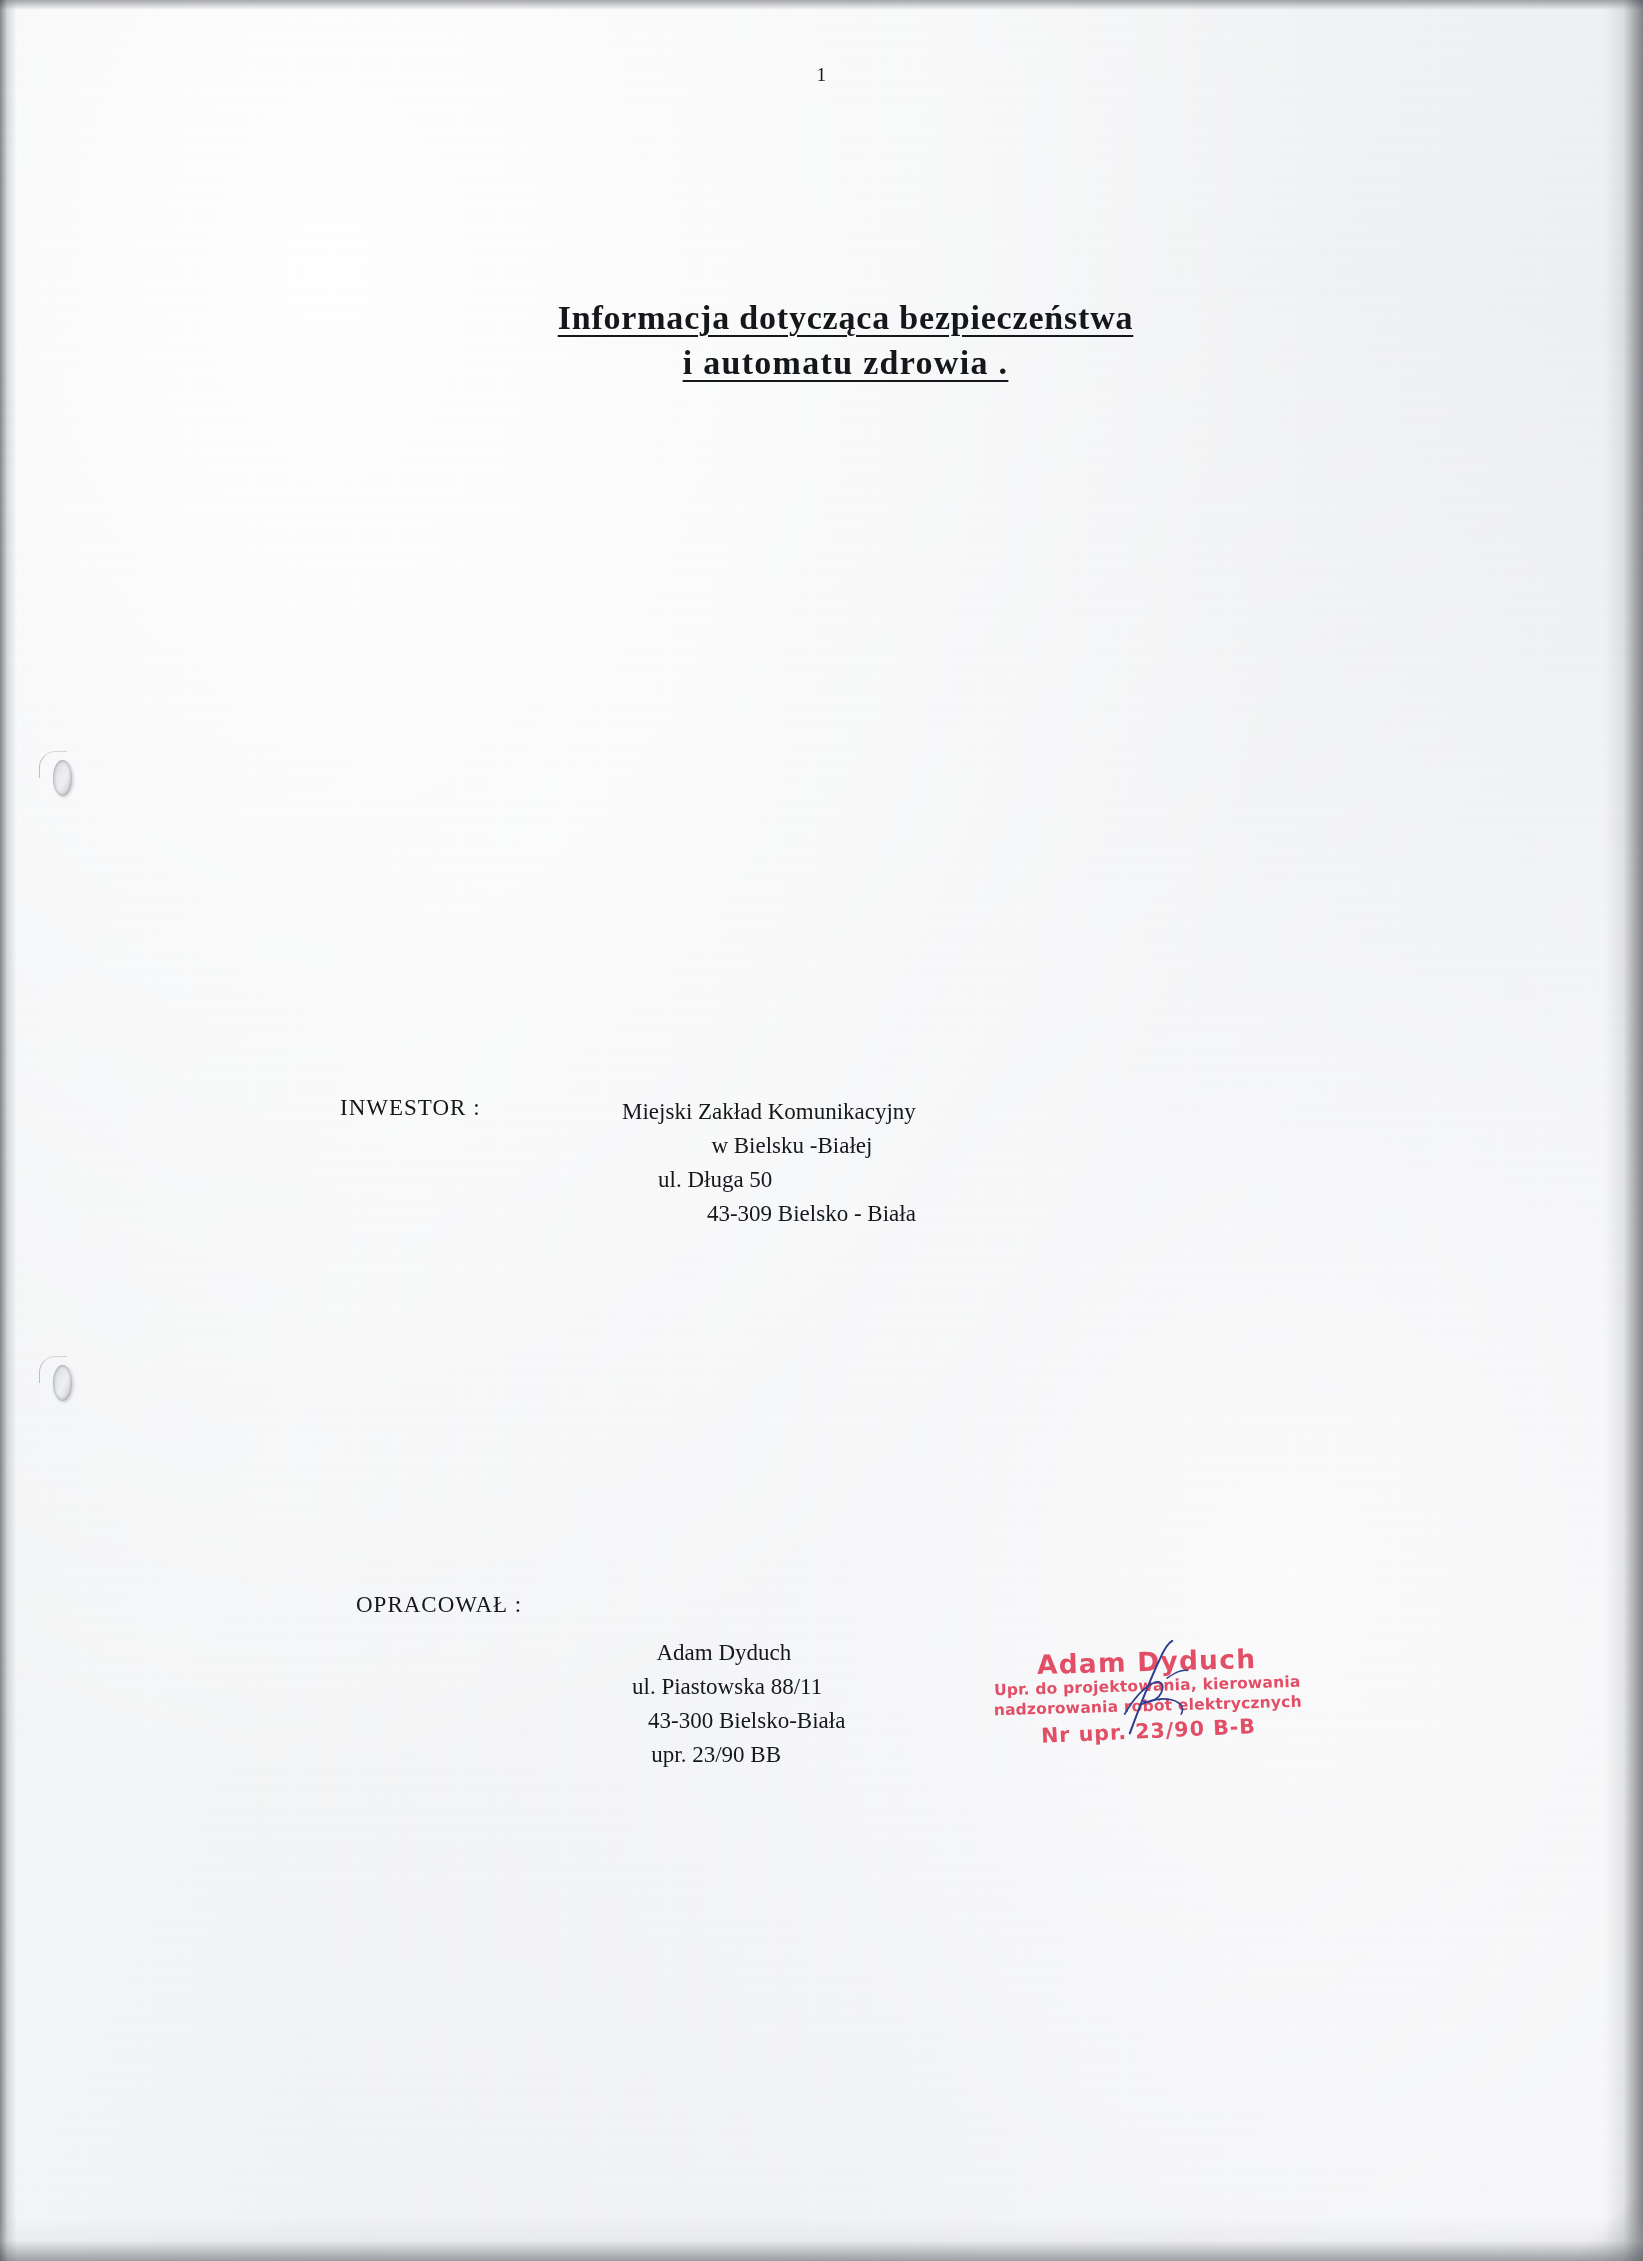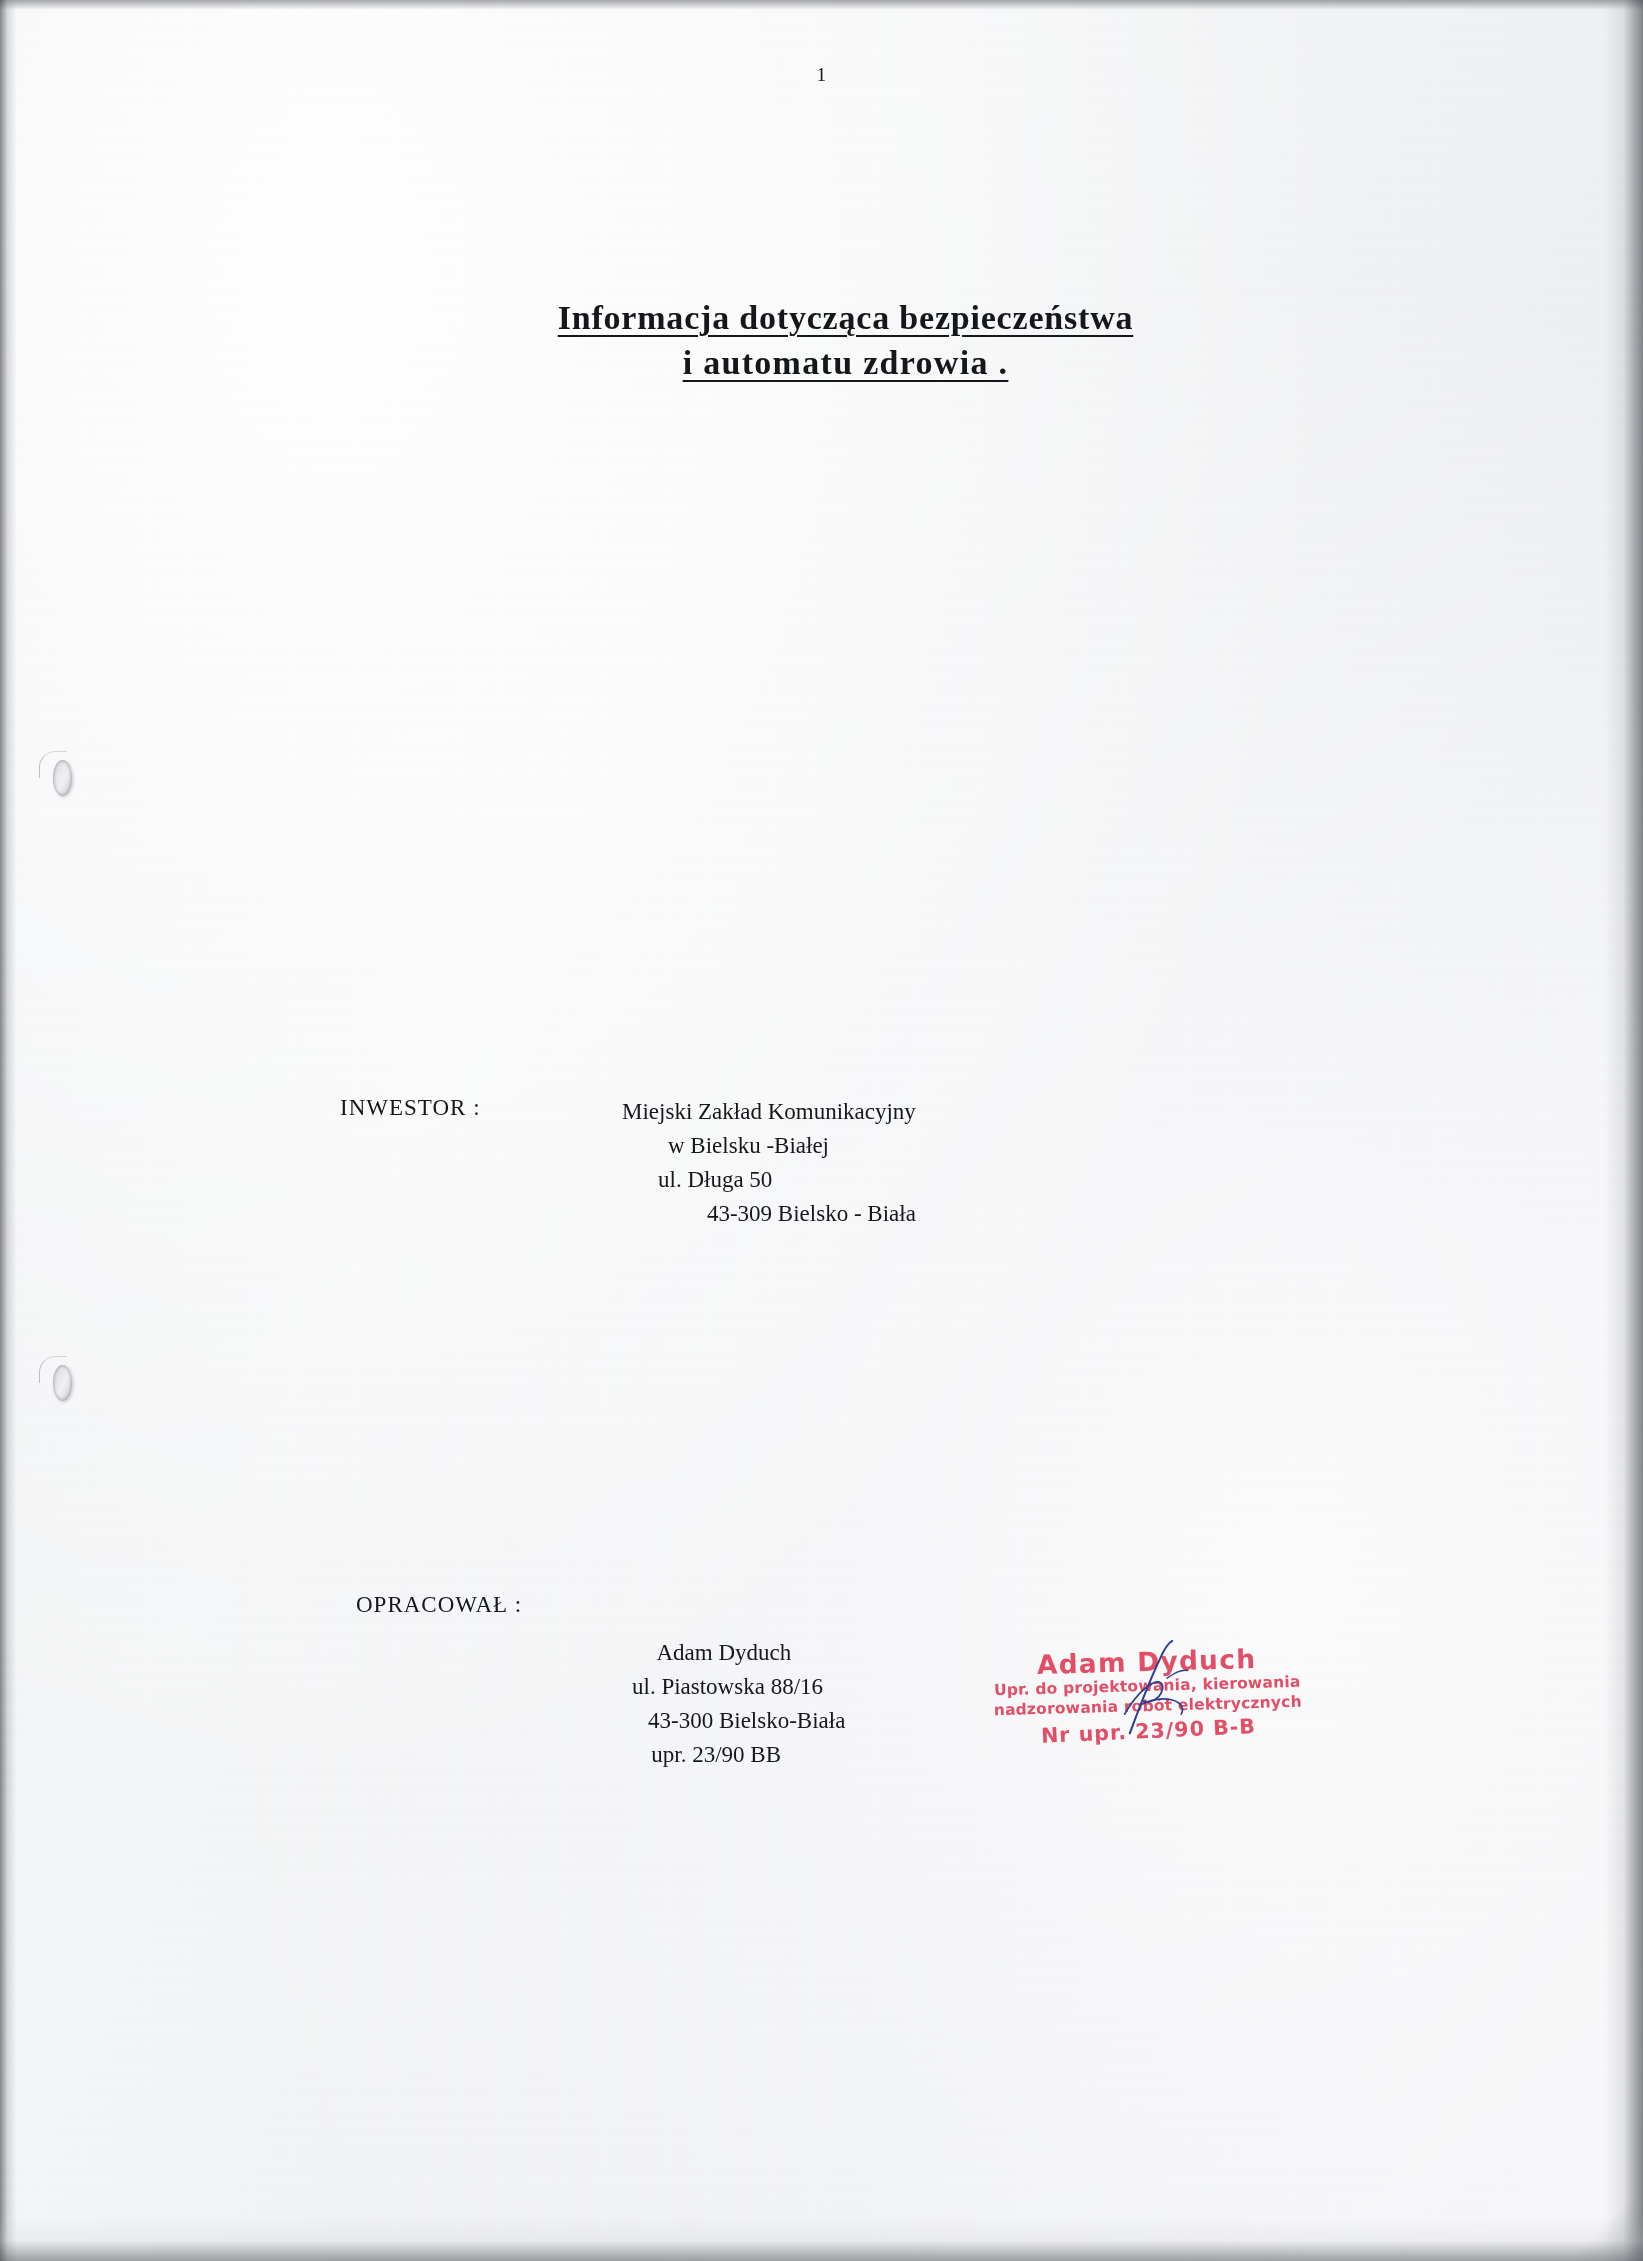--- a/index.html
+++ b/index.html
@@ -152,21 +152,21 @@
 
   .field-lines {
     position: absolute;
     font-size: 23px;
     line-height: 1.48;
     white-space: nowrap;
   }
   #investor-lines { left: 606px; top: 0; }
   #investor-lines .ln { display: block; }
   #investor-lines .ln.i1 { margin-left: 16px; }
-  #investor-lines .ln.i2 { margin-left: 62px; }
+  #investor-lines .ln.i2 { margin-left: 62px; text-align: center; }
   #investor-lines .ln.i3 { margin-left: 52px; }
   #investor-lines .ln.i4 { margin-left: 31px; text-align: right; }
 
   #author-lines { left: 632px; top: 44px; }
   #author-lines .ln { display: block; }
   #author-lines .ln.a1 { margin-left: 24.5px; }
   #author-lines .ln.a2 { margin-left: 0px; }
   #author-lines .ln.a3 { margin-left: 16px; }
   #author-lines .ln.a4 { margin-left: 19.3px; }
 
@@ -239,21 +239,21 @@
       <span class="ln i2">w  Bielsku -Białej</span>
       <span class="ln i3">ul.  Długa 50</span>
       <span class="ln i4">43-309    Bielsko - Biała</span>
     </div>
   </div>
 
   <div class="field-block" id="author-block">
     <div class="field-label" id="author-label">OPRACOWAŁ  :</div>
     <div class="field-lines" id="author-lines">
       <span class="ln a1">Adam  Dyduch</span>
-      <span class="ln a2">ul.  Piastowska 88/16</span>
+      <span class="ln a2">ul.  Piastowska 88/11</span>
       <span class="ln a3">43-300  Bielsko-Biała</span>
       <span class="ln a4">upr.  23/90  BB</span>
     </div>
   </div>
 
   <div class="stamp">
     <div class="stamp-name">Adam Dyduch</div>
     <div class="stamp-line">Upr. do projektowania, kierowania</div>
     <div class="stamp-line">nadzorowania robót elektrycznych</div>
     <div class="stamp-nr">Nr upr. 23/90 B-B</div>

